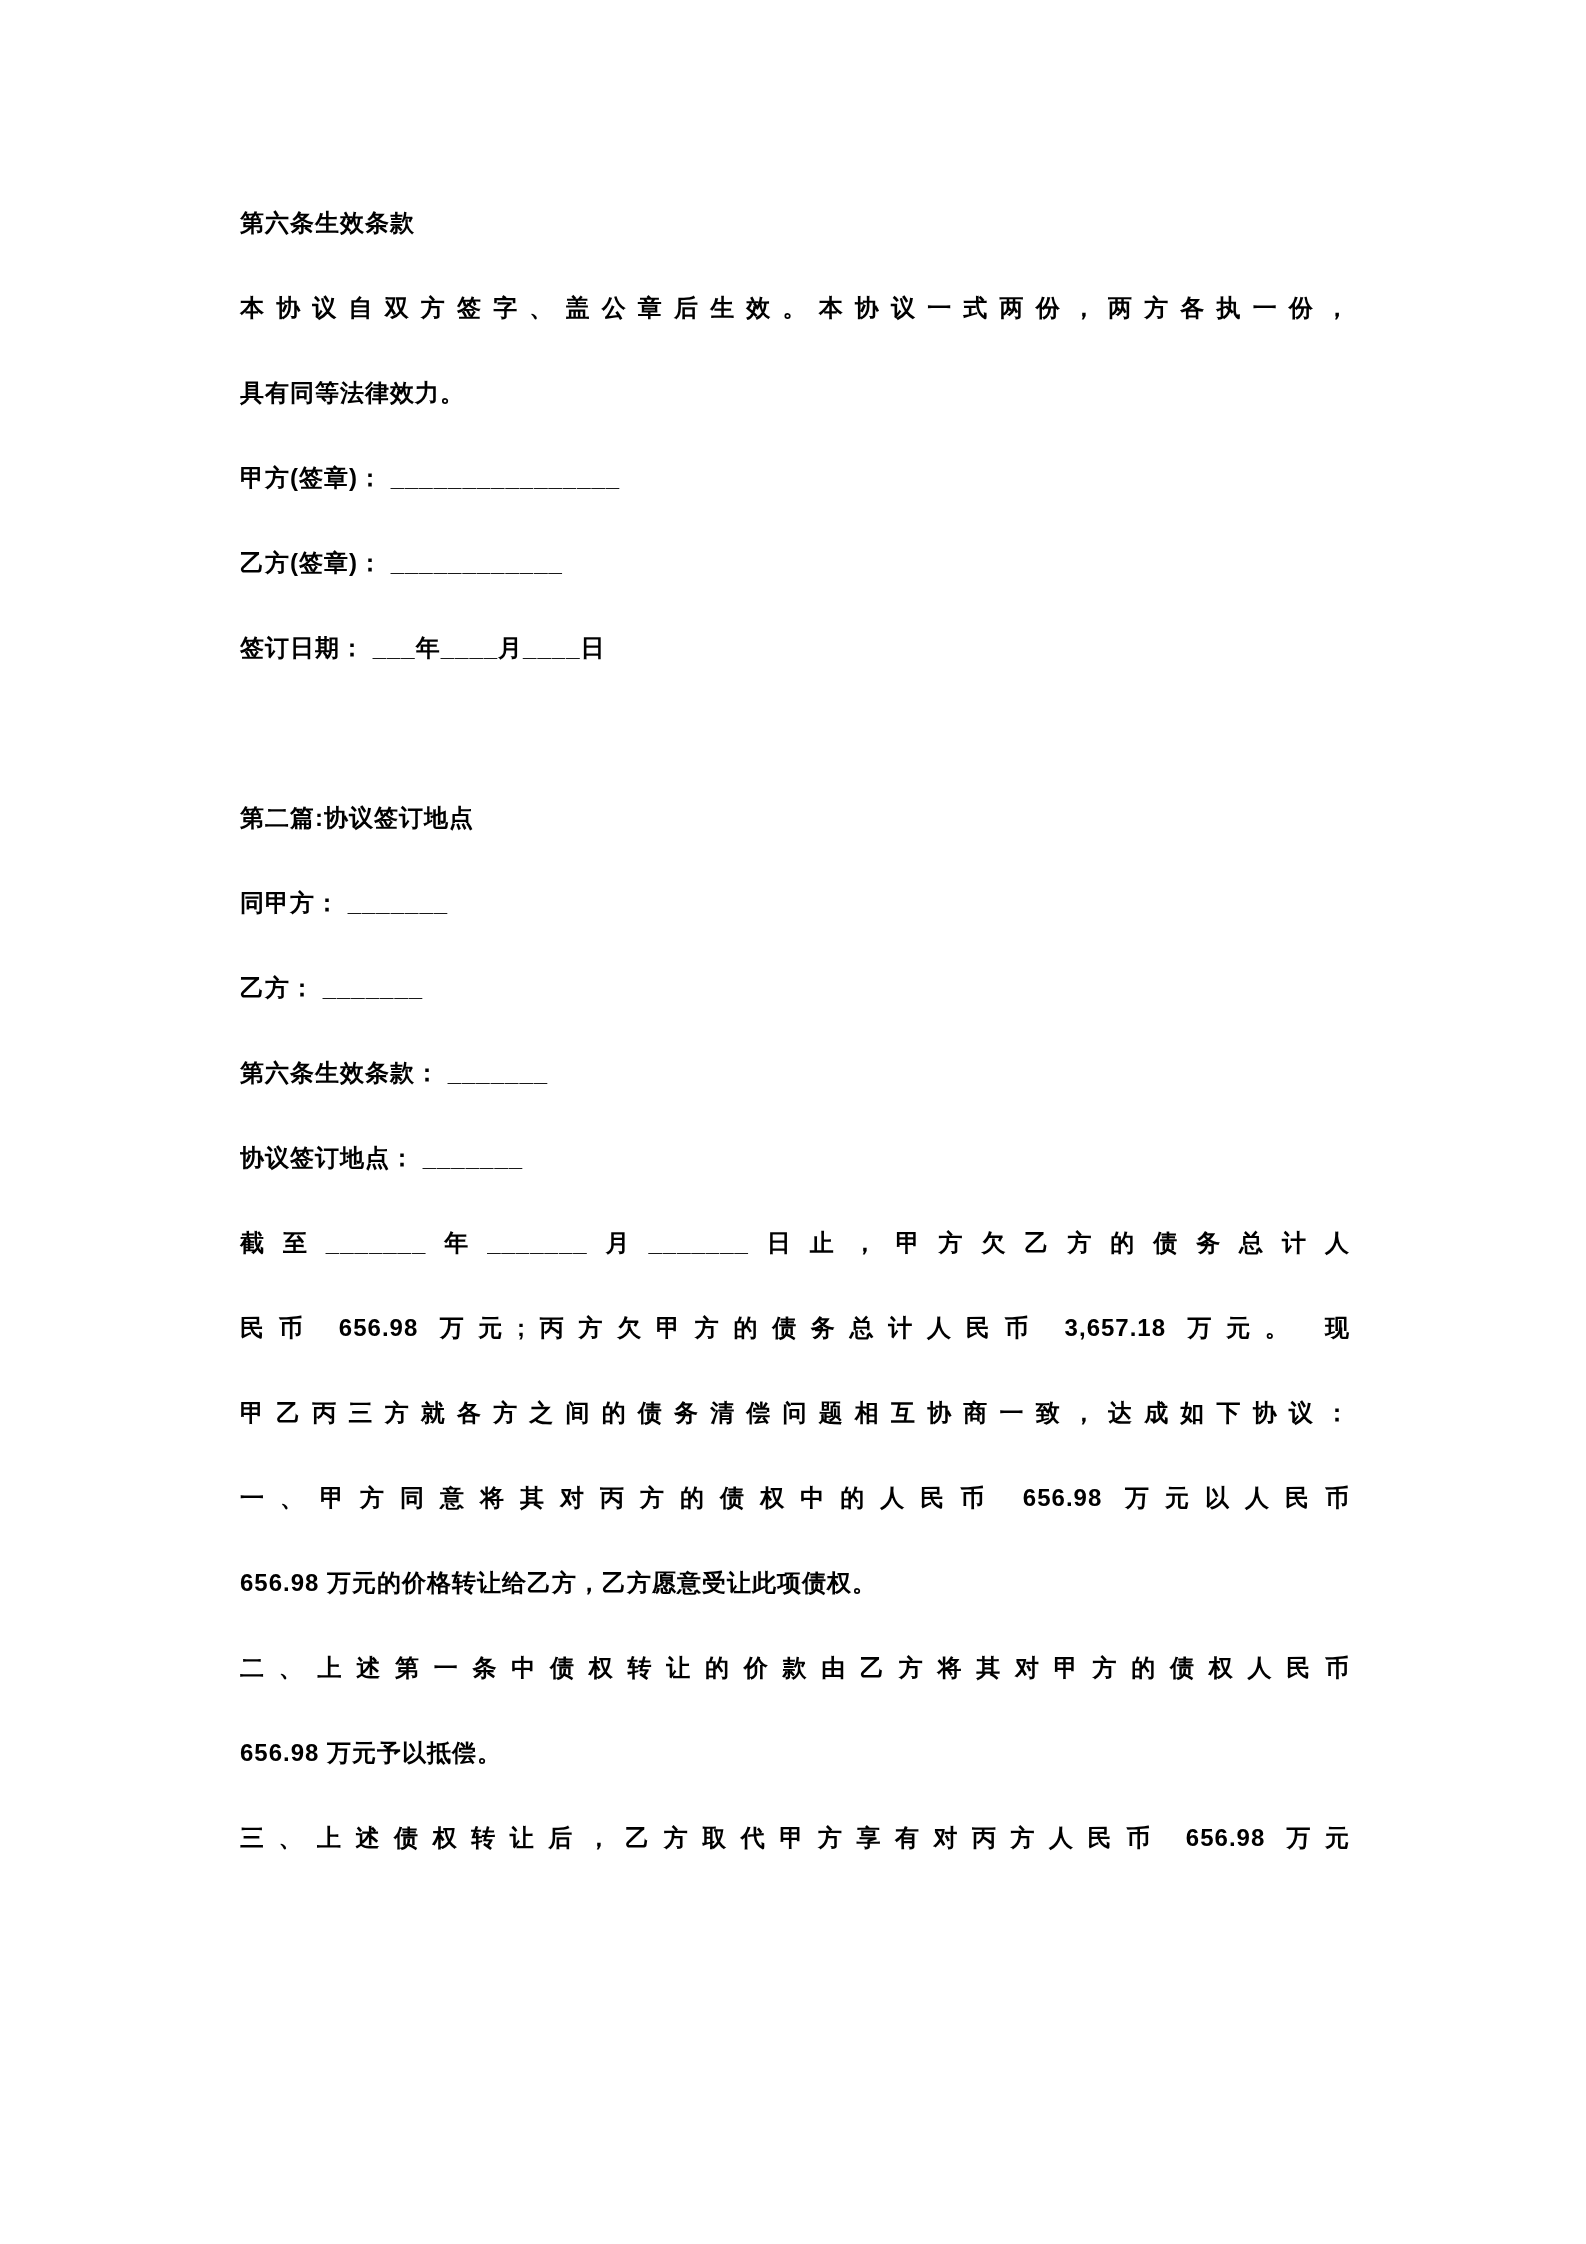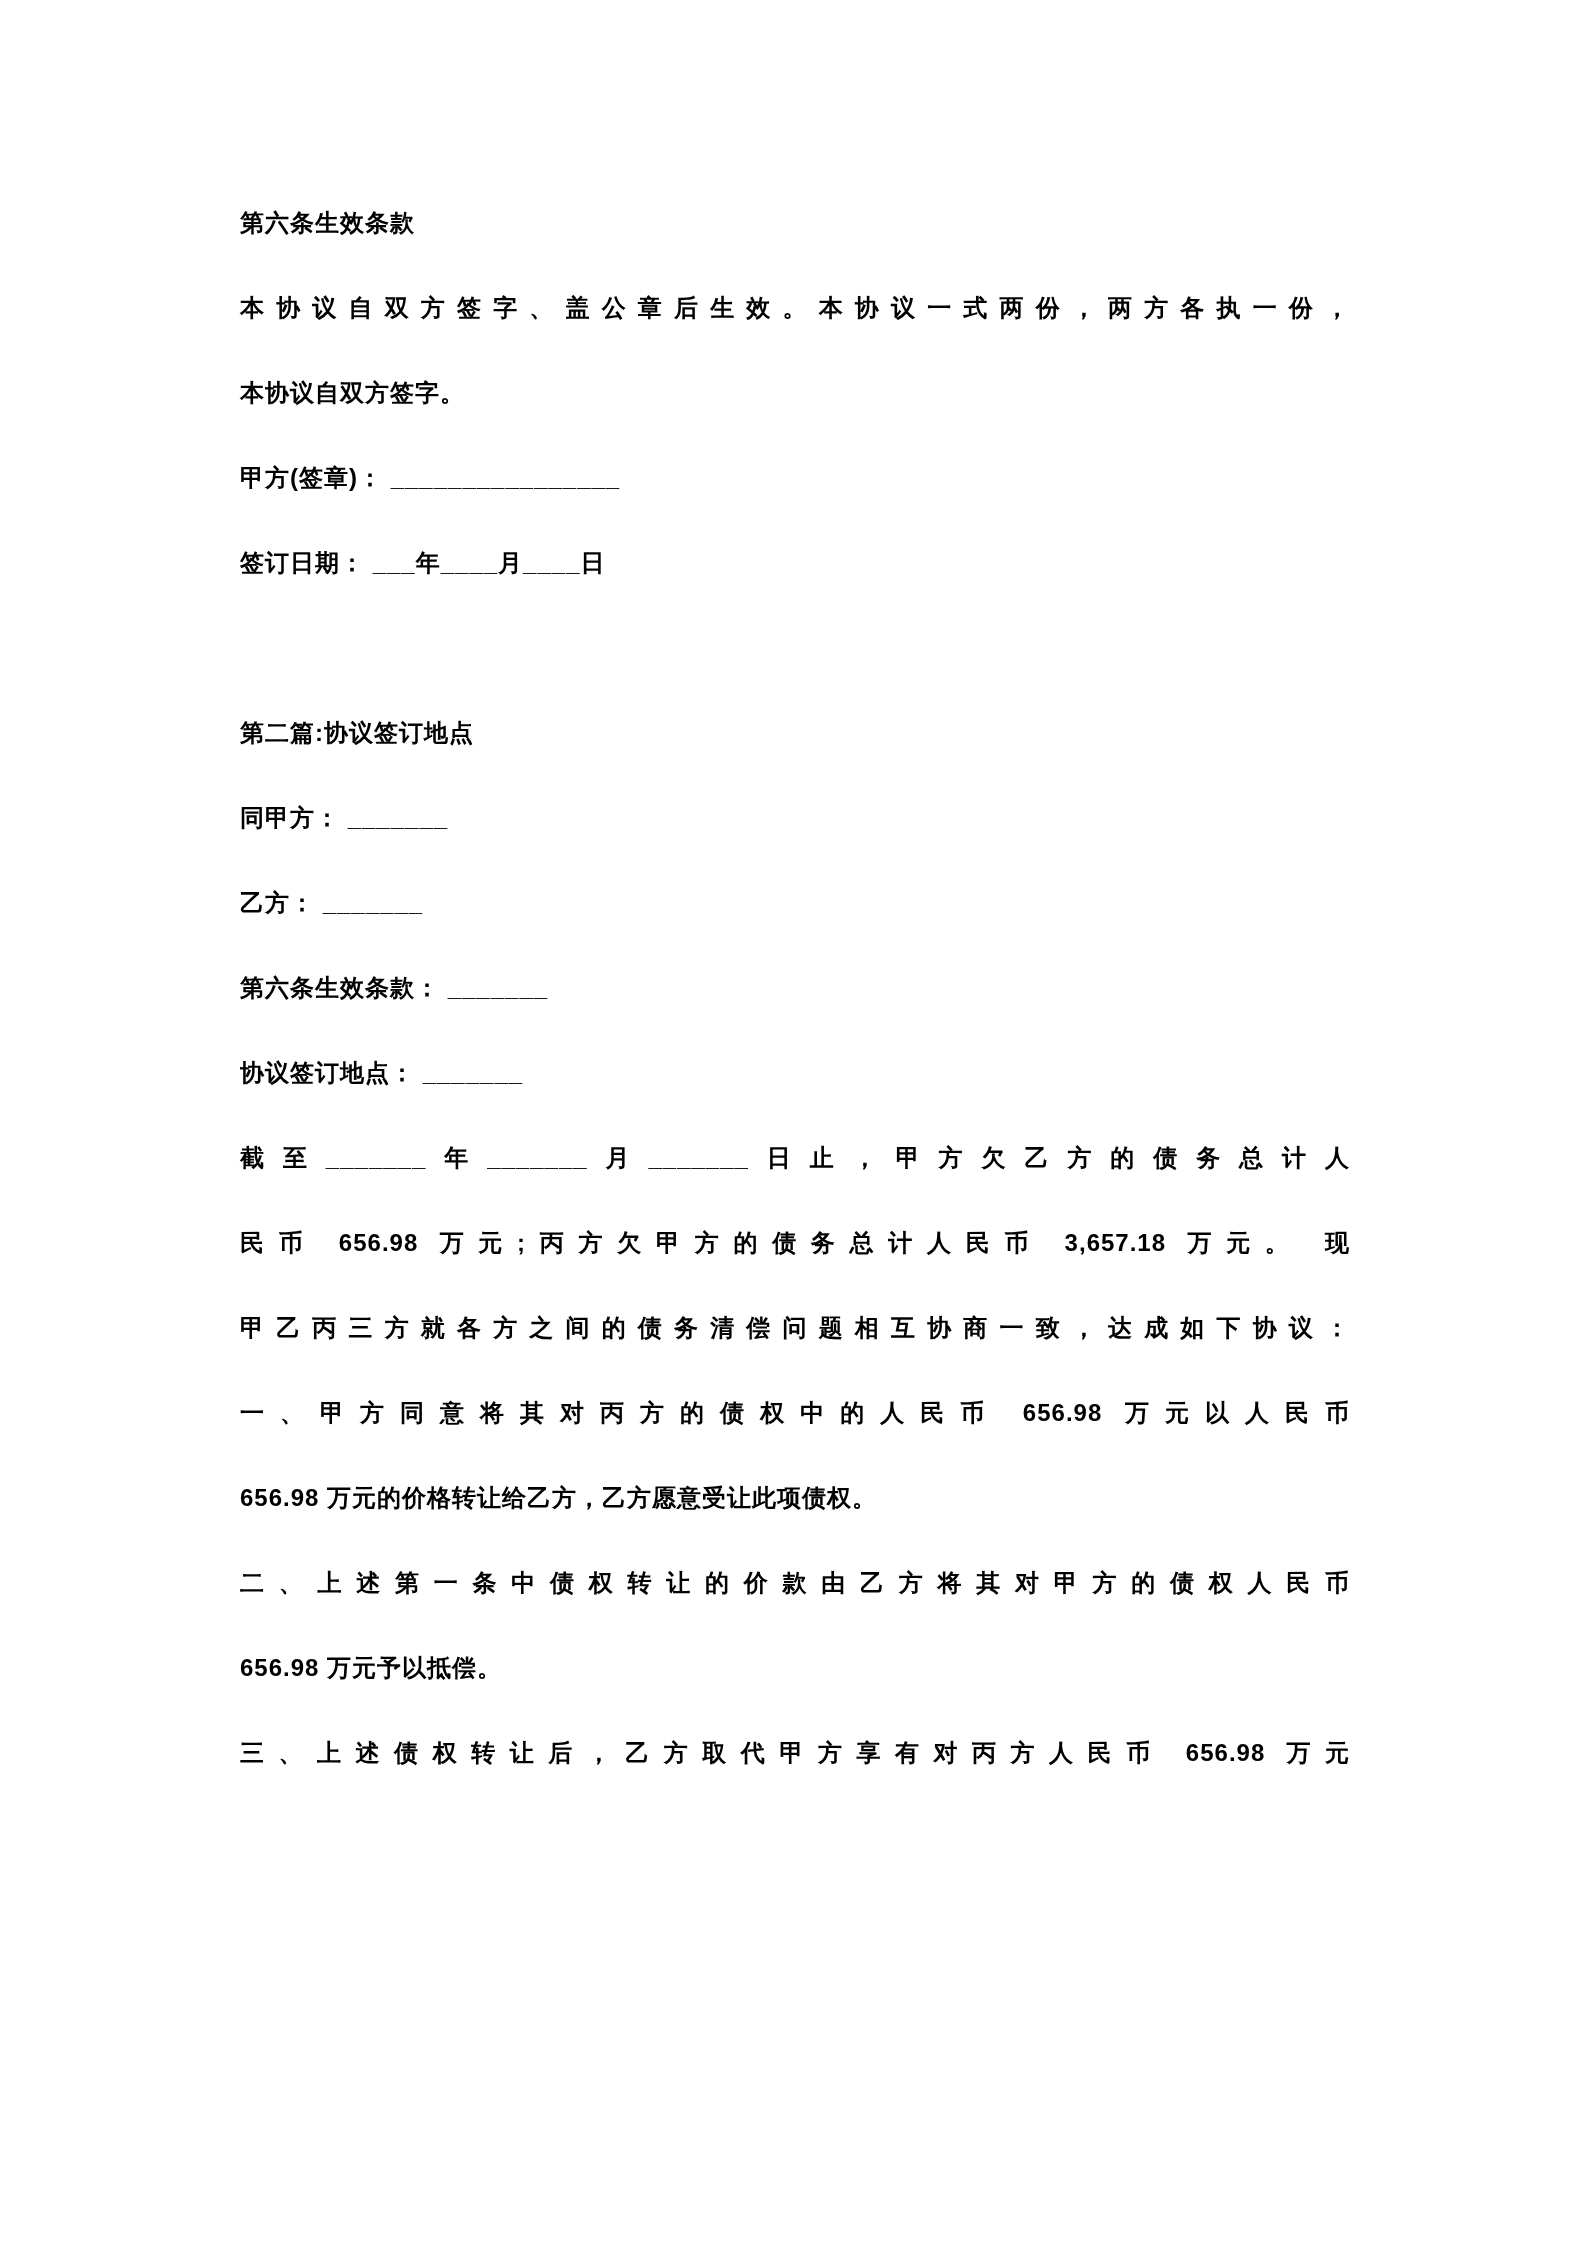--- a/index.html
+++ b/index.html
@@ -34,22 +34,23 @@
     height: 85px;
   }
 </style>
 </head>
 <body>
 
 <div class="page">
   <div id="doc-body">
       <div class="line">第六条生效条款</div>
       <div class="line justify">本协议自双方签字、盖公章后生效。本协议一式两份，两方各执一份，</div>
-      <div class="line">本协议自双方签字。</div>
+      <div class="line">具有同等法律效力。</div>
       <div class="line">甲方(签章)： ________________</div>
+      <div class="line">乙方(签章)： ____________</div>
       <div class="line">签订日期：  ___年____月____日</div>
       <div class="line spacer"></div>
       <div class="line">第二篇:协议签订地点</div>
       <div class="line">同甲方： _______</div>
       <div class="line">乙方： _______</div>
       <div class="line">第六条生效条款： _______</div>
       <div class="line">协议签订地点： _______</div>
       <div class="line justify">截至_______年_______月_______日止，甲方欠乙方的债务总计人</div>
       <div class="line justify">民币 656.98 万元;丙方欠甲方的债务总计人民币 3,657.18 万元。 现</div>
       <div class="line justify">甲乙丙三方就各方之间的债务清偿问题相互协商一致，达成如下协议：</div>

